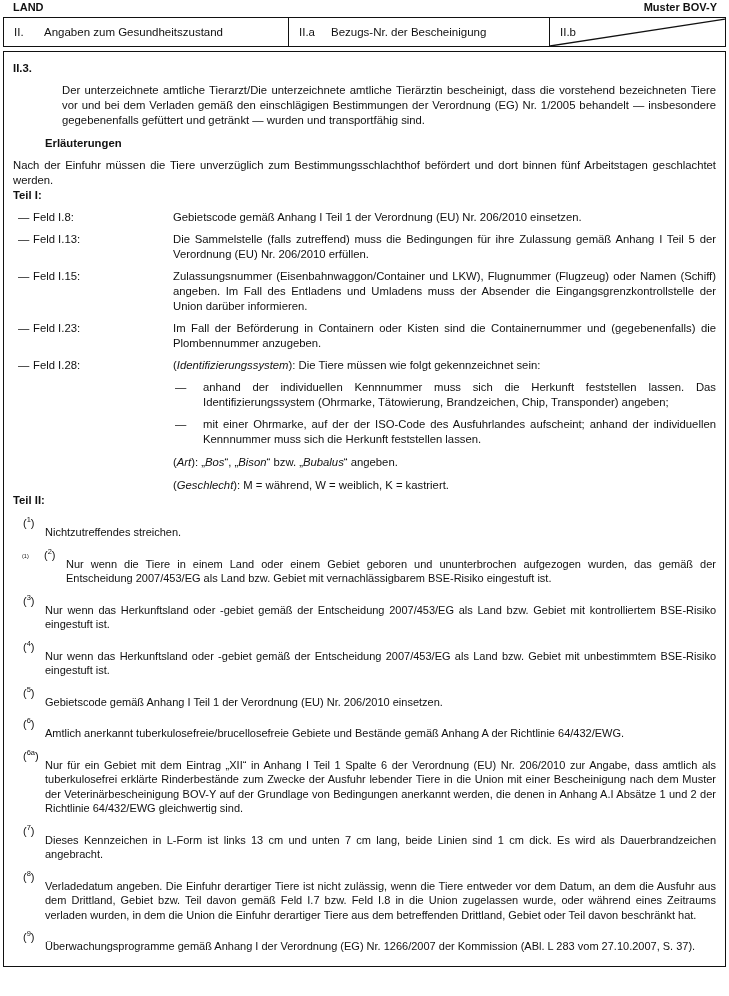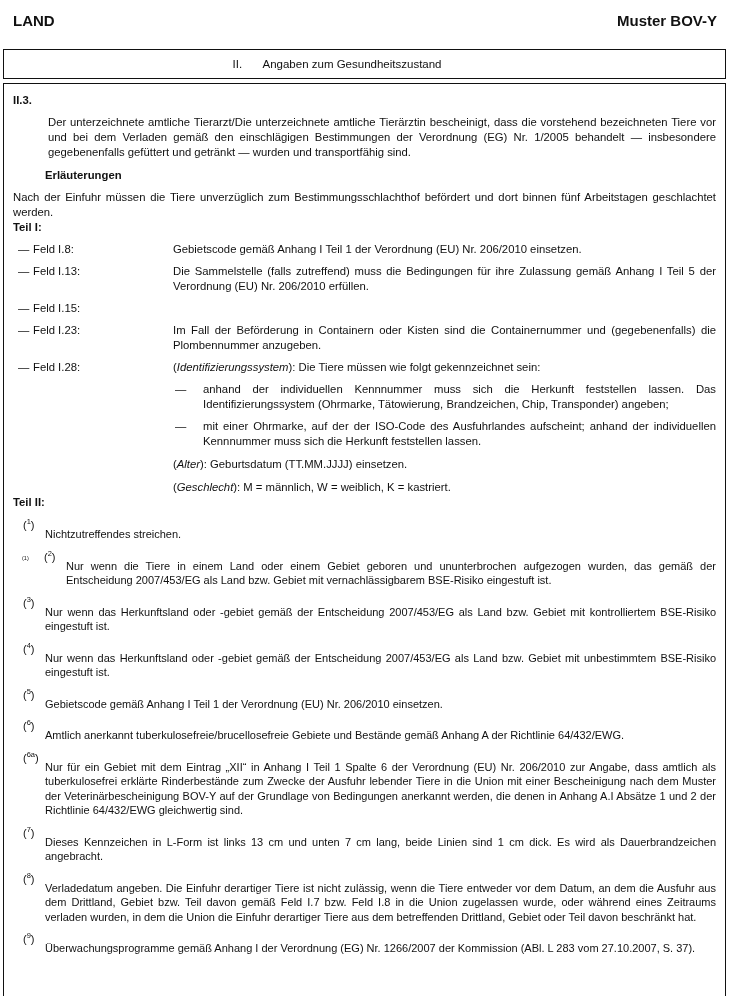--- a/index.html
+++ b/index.html
@@ -3,38 +3,38 @@
 <meta charset="utf-8">
 <style>
   * { margin:0; padding:0; box-sizing:border-box; }
   html,body { width:729px; height:996px; background:#fff; overflow:hidden; }
   body { font-family:"Liberation Sans", sans-serif; color:#111; }
   .i { font-style:italic; }
   sup { font-size:7.5px; line-height:0; vertical-align:super; }
   .just { text-align:justify; }
 
   .page-header { display:flex; justify-content:space-between; align-items:flex-start;
-                 padding:12px 12px 0 13px; font-weight:bold; font-size:15px; }
+                 padding:1px 12px 0 13px; font-weight:bold; font-size:11px; }
 
-  .info-table { display:flex; margin:20px 3px 0 3px; border:1.5px solid #111; height:30px;
-                font-size:11.5px;justify-content:center; }
+  .info-table { display:flex; margin:4px 3px 0 3px; border:1.5px solid #111; height:30px;
+                font-size:11.5px; }
   .info-cell { display:flex; align-items:center; padding-left:10px; }
   .cell-1 { width:284px; }
   .cell-2 { width:261px; border-left:1.5px solid #111; }
   .cell-3 { flex:1; border-left:1.5px solid #111; position:relative; }
   .cell-num { width:30px; flex:none; }
   .cell-2 .cell-num { width:32px; }
   .diag { position:absolute; left:0; top:0; width:100%; height:100%; }
 
   .docbox { margin:4px 3px 0 3px; border:1.5px solid #111; padding:9px 9px 8px 9px;
             min-height:916px; font-size:11.3px; line-height:15px; }
 
   .sec-head { display:flex; font-weight:bold; }
   .sec-num { width:15px; flex:none; }
-  .sec-body { margin:7px 0 0 35px; }
+  .sec-body { margin:7px 0 0 49px; }
 
   .exp-title { font-weight:bold; margin-top:8px;padding-left:32px; }
   .exp-para { margin-top:7px; }
 
   .part-title { font-weight:bold; margin-top:0; }
 
   .f-row { display:flex; margin:7px 0 0 5px; }
   .f-dash { width:15px; flex:none; }
   .f-label { width:140px; flex:none; }
   .f-desc { flex:1; }
@@ -57,20 +57,30 @@
 <div class="page-header">
   <span>LAND</span>
   <span>Muster BOV-Y</span>
 </div>
 
 <div class="info-table">
   <div class="info-cell cell-1">
     <span class="cell-num">II.</span>
     <span>Angaben zum Gesundheitszustand</span>
   </div>
+  <div class="info-cell cell-2">
+    <span class="cell-num">II.a</span>
+    <span>Bezugs-Nr. der Bescheinigung</span>
+  </div>
+  <div class="info-cell cell-3">
+    <span class="cell-num">II.b</span>
+    <svg class="diag" viewBox="0 0 100 100" preserveAspectRatio="none">
+      <line x1="0" y1="100" x2="100" y2="4" stroke="#111" stroke-width="1.3" vector-effect="non-scaling-stroke"></line>
+    </svg>
+  </div>
 </div>
 
 <div class="docbox">
 
   <div class="sec-head">
     <span class="sec-num">II.3.</span>
   </div>
   <div class="sec-body just">Der unterzeichnete amtliche Tierarzt/Die unterzeichnete amtliche Tierärztin bescheinigt, dass die vorstehend bezeichneten Tiere vor und bei dem Verladen gemäß den einschlägigen Bestimmungen der Verordnung (EG) Nr. 1/2005 behandelt — insbesondere gegebenenfalls gefüttert und getränkt — wurden und transportfähig sind.</div>
 
   <div class="exp-title">Erläuterungen</div>
@@ -84,20 +94,21 @@
     <span class="f-desc just">Gebietscode gemäß Anhang I Teil 1 der Verordnung (EU) Nr. 206/2010 einsetzen.</span>
   </div>
   <div class="f-row">
     <span class="f-dash">—</span>
     <span class="f-label">Feld I.13:</span>
     <span class="f-desc just">Die Sammelstelle (falls zutreffend) muss die Bedingungen für ihre Zulassung gemäß Anhang I Teil 5 der Verordnung (EU) Nr. 206/2010 erfüllen.</span>
   </div>
   <div class="f-row">
     <span class="f-dash">—</span>
     <span class="f-label">Feld I.15:</span>
+    <span class="f-desc just">Zulassungsnummer (Eisenbahnwaggon/Container und LKW), Flugnummer (Flugzeug) oder Namen (Schiff) angeben. Im Fall des Entladens und Umladens muss der Absender die Eingangsgrenzkontrollstelle der Union darüber informieren.</span>
   </div>
   <div class="f-row">
     <span class="f-dash">—</span>
     <span class="f-label">Feld I.23:</span>
     <span class="f-desc just">Im Fall der Beförderung in Containern oder Kisten sind die Containernummer und (gegebenenfalls) die Plombennummer anzugeben.</span>
   </div>
   <div class="f-row">
     <span class="f-dash">—</span>
     <span class="f-label">Feld I.28:</span>
     <span class="f-desc just"><span>(</span><span class="i">Identifizierungssystem</span><span>): Die Tiere müssen wie folgt gekennzeichnet sein:</span></span>
@@ -105,22 +116,22 @@
 
   <div class="b-row">
     <span class="b-dash">—</span>
     <span class="b-text just">anhand der individuellen Kennnummer muss sich die Herkunft feststellen lassen. Das Identifizierungssystem (Ohrmarke, Tätowierung, Brandzeichen, Chip, Transponder) angeben;</span>
   </div>
   <div class="b-row">
     <span class="b-dash">—</span>
     <span class="b-text just">mit einer Ohrmarke, auf der der ISO-Code des Ausfuhrlandes aufscheint; anhand der individuellen Kennnummer muss sich die Herkunft feststellen lassen.</span>
   </div>
 
-  <div class="x-row"><span>(</span><span class="i">Alter</span><span>): Geburtsdatum (TT.MM.JJJJ) einsetzen.</span></div>
-  <div class="x-row"><span>(</span><span class="i">Geschlecht</span><span>): M = männlich, W = weiblich, K = kastriert.</span></div>
+  <div class="x-row"><span>(</span><span class="i">Art</span><span>): „</span><span class="i">Bos</span><span>“, „</span><span class="i">Bison</span><span>“ bzw. „</span><span class="i">Bubalus</span><span>“ angeben.</span></div>
+  <div class="x-row"><span>(</span><span class="i">Geschlecht</span><span>): M = während, W = weiblich, K = kastriert.</span></div>
 
   <div class="part-title">Teil II:</div>
 
   <div class="fn">
     <span class="fn-marker"><span>(</span><sup>1</sup><span>)</span></span>
     <span class="fn-text just">Nichtzutreffendes streichen.</span>
   </div>
   <div class="fn fn-indent">
     <span class="fn-side">(1)</span>
     <span class="fn-marker"><span>(</span><sup>2</sup><span>)</span></span>

